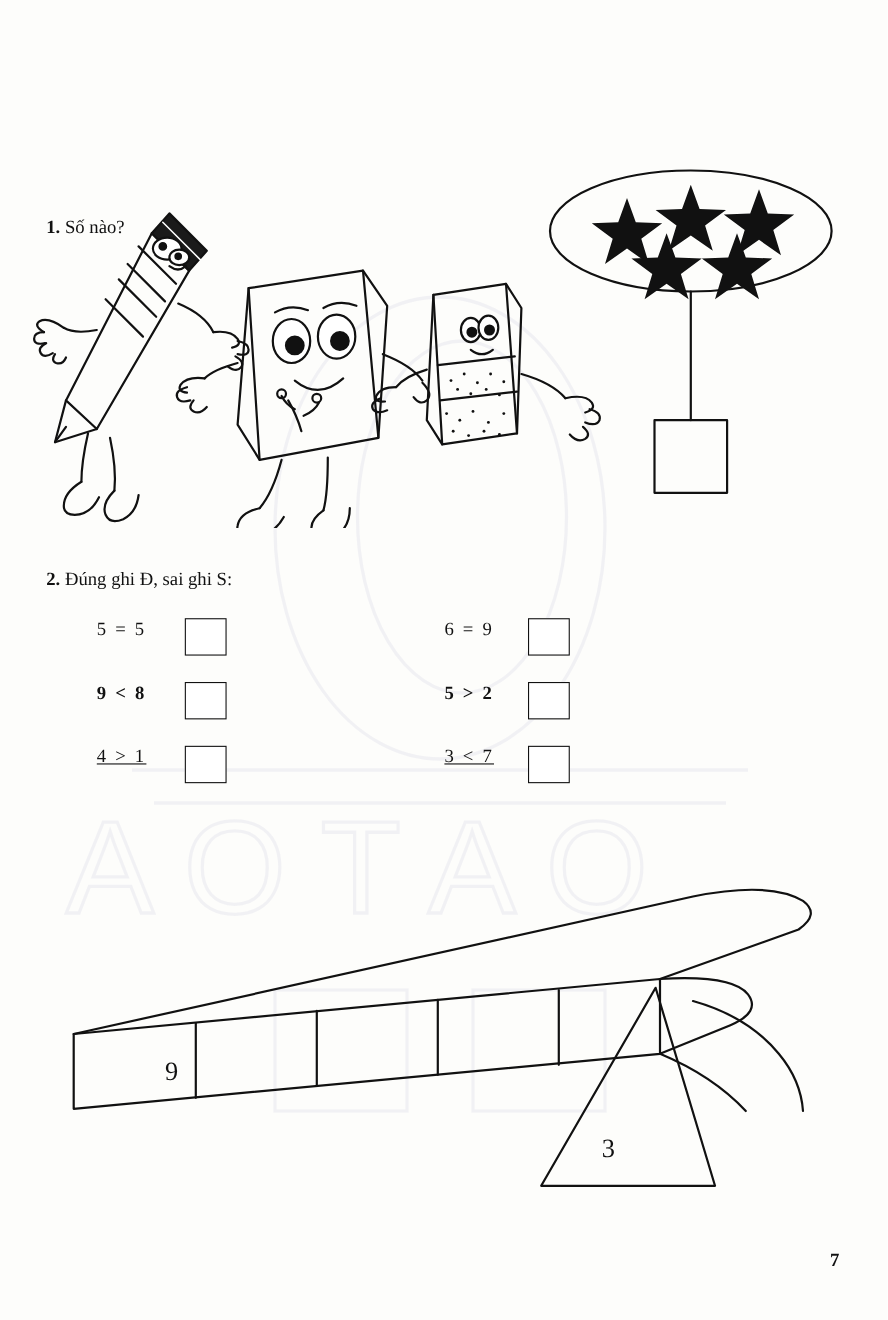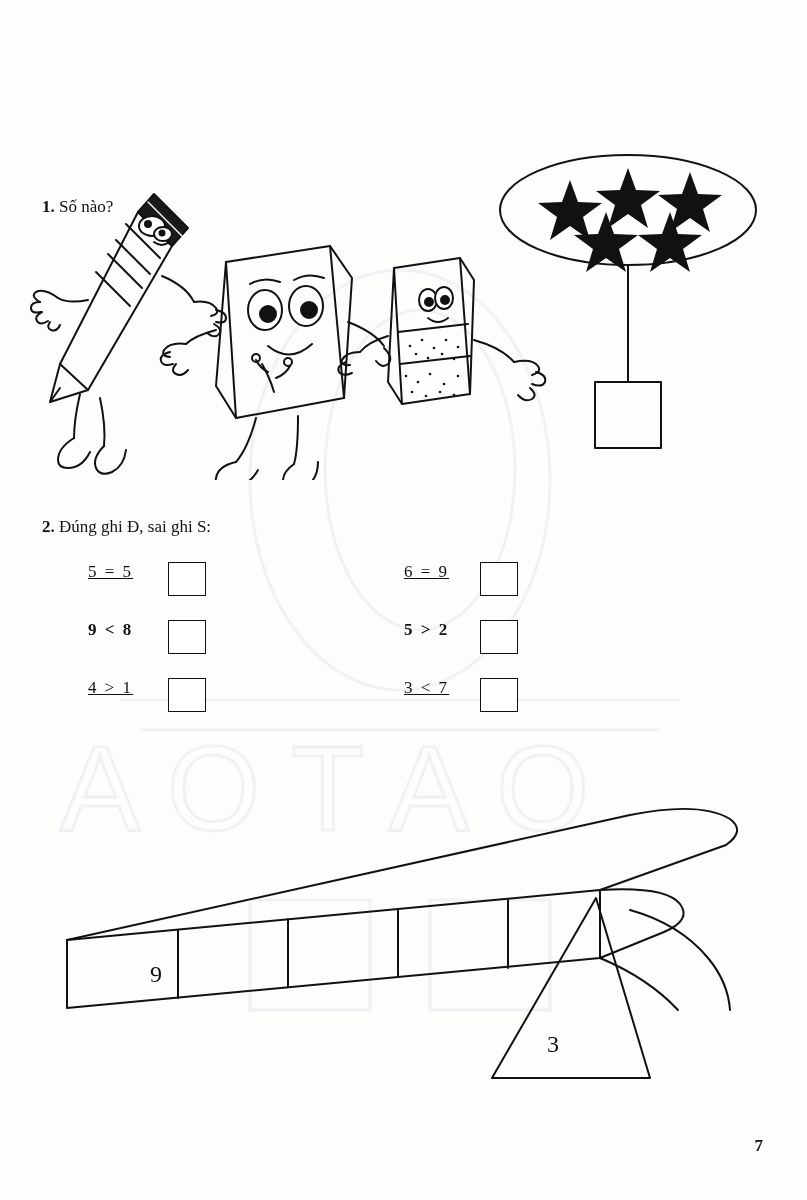--- a/index.html
+++ b/index.html
@@ -63,21 +63,21 @@
   .ansbox {
     position: absolute;
     width: 38px;
     height: 34px;
     border: 1.6px solid #111;
     background: #fff;
     box-sizing: border-box;
   }
 
   
-  .r1 { top: 562px; text-decoration: underline; }
+  .r1 { top: 562px; }
   .r2 { top: 620px; font-weight: bold; }
   .r3 { top: 678px; text-decoration: underline; }
 
   .colA-expr { left: 88px; }
   .colA-box  { left: 168px; }
   .colB-expr { left: 404px; }
   .colB-box  { left: 480px; }
 
   
   #q3-art {

